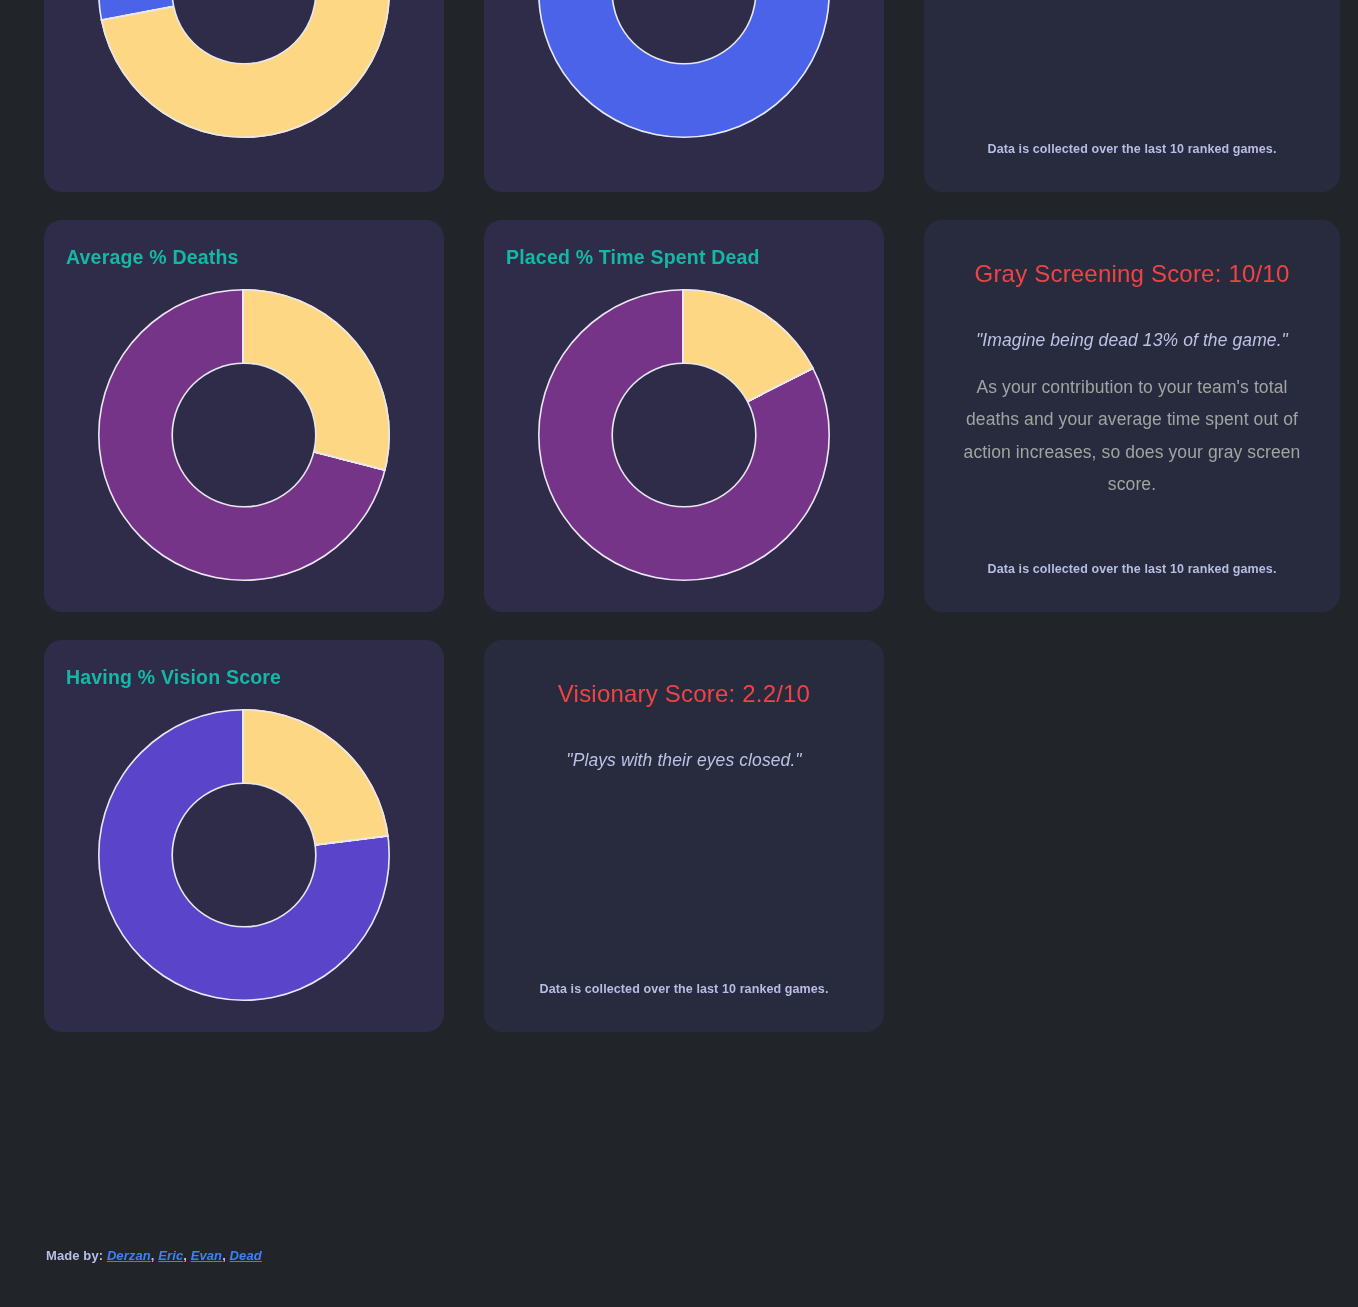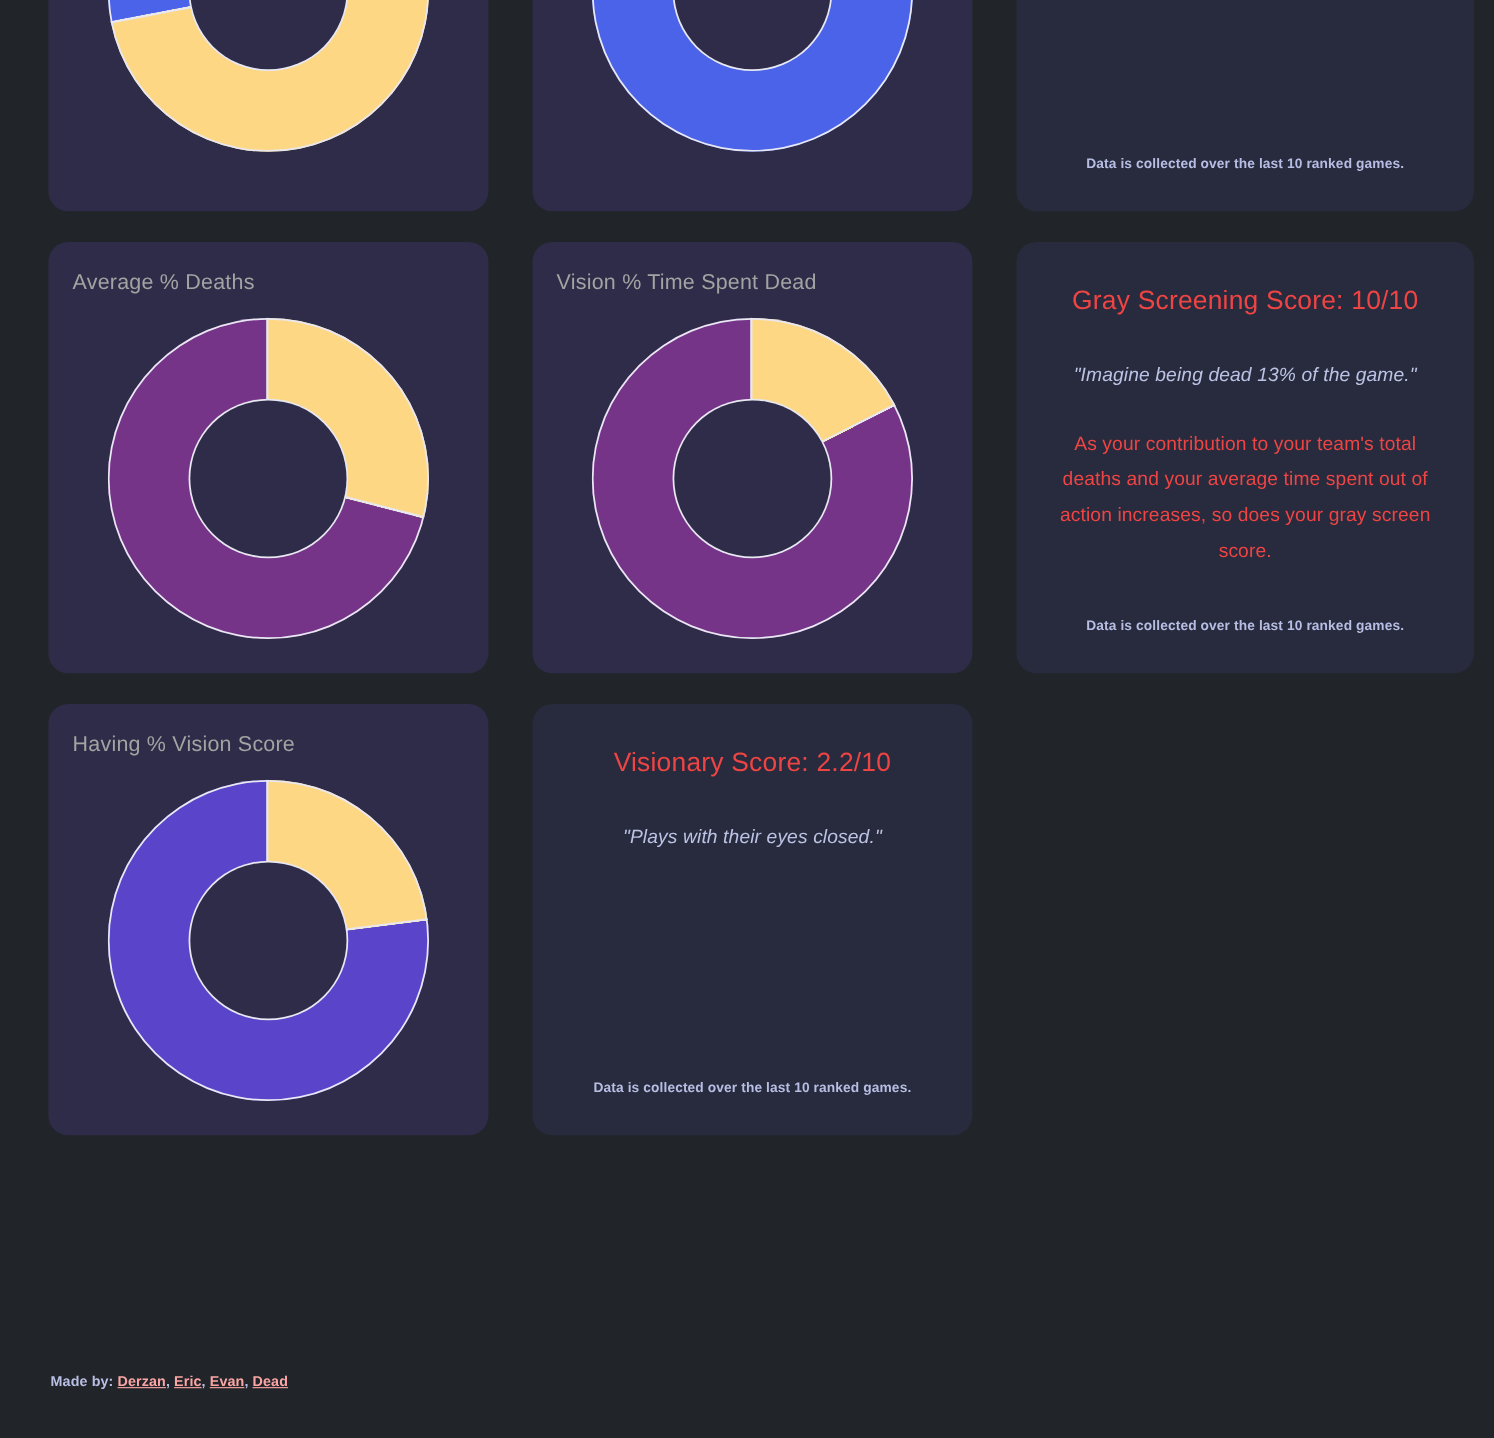--- a/index.html
+++ b/index.html
@@ -38,23 +38,23 @@
     position: relative;
   }
 
   .chart-card {
     height: 392px;
     padding: 26px 22px 20px 22px;
   }
 
   .chart-title {
     font-size: 19.5px;
-    font-weight: 400;
+    font-weight: 700;
     letter-spacing: 0.2px;
-    color: #a3a3a3;
+    color: #14b8a6;
     line-height: 1.2;
     margin-bottom: 6px;
   }
 
   .donut-wrap {
     display: flex;
     align-items: center;
     justify-content: center;
     height: 320px;
   }
@@ -116,23 +116,23 @@
   .info-quote {
     font-size: 17.5px;
     font-style: italic;
     color: #bcc2e4;
     margin-top: 42px;
     letter-spacing: 0.1px;
   }
 
   .info-body {
     font-size: 17.5px;
-    color: #ef4444;
+    color: #a3a3a3;
     line-height: 1.85;
-    margin-top: 36px;
+    margin-top: 20px;
     max-width: 352px;
     letter-spacing: 0.1px;
   }
 
   .info-note {
     font-size: 12.5px;
     font-weight: 700;
     color: #b7bde3;
     margin-top: auto;
     margin-bottom: 18px;
@@ -146,22 +146,23 @@
   .footer {
     position: absolute;
     left: 46px;
     top: 1248px;
     font-size: 13px;
     font-weight: 700;
     color: #b9bfe4;
     letter-spacing: 0.1px;
   }
   .footer a {
-    color: #fca5a5;
+    color: #3b82f6;
     text-decoration: underline;
+    font-style: italic;
   }
 </style>
 </head>
 <body>
 
 <div class="page">
 
   <div class="grid">
 
     <div class="card chart-card">
@@ -193,21 +194,21 @@
       <div class="donut-wrap">
         <div class="donut" style="background: conic-gradient(rgb(254, 215, 132) 0deg, rgb(254, 215, 132) 104.4deg, rgb(118, 52, 137) 104.4deg, rgb(118, 52, 137) 360deg);">
             <div class="donut-ring"></div>
             <div class="sep" style="transform: rotate(-75.6deg);"></div>
             <div class="sep" style="transform: rotate(180deg);"></div>
           </div>
       </div>
     </div>
 
     <div class="card chart-card">
-      <div class="chart-title">Vision % Time Spent Dead</div>
+      <div class="chart-title">Placed % Time Spent Dead</div>
       <div class="donut-wrap">
         <div class="donut" style="background: conic-gradient(rgb(254, 215, 132) 0deg, rgb(254, 215, 132) 63deg, rgb(118, 52, 137) 63deg, rgb(118, 52, 137) 360deg);">
             <div class="donut-ring"></div>
             <div class="sep" style="transform: rotate(-117deg);"></div>
             <div class="sep" style="transform: rotate(180deg);"></div>
           </div>
       </div>
     </div>
 
     <div class="card info-card">

